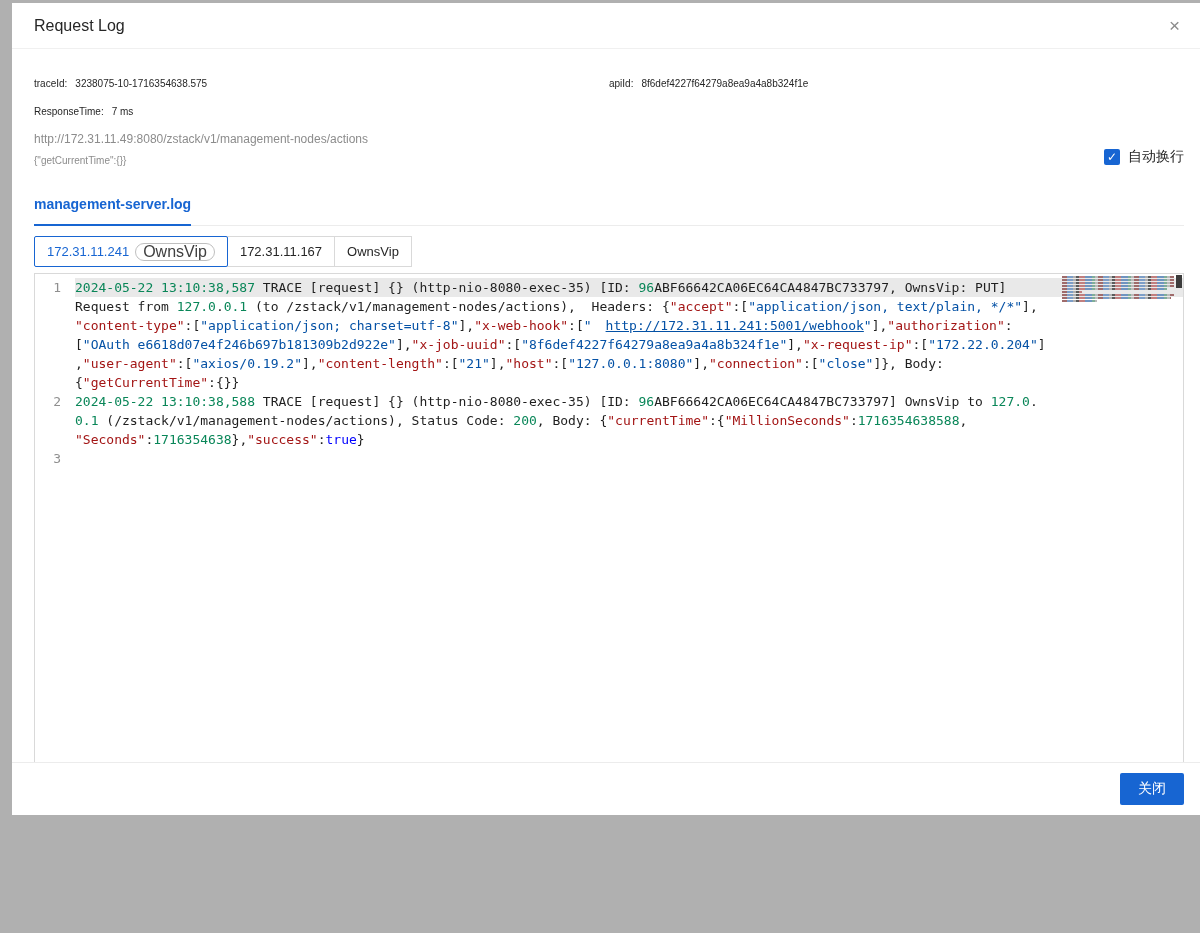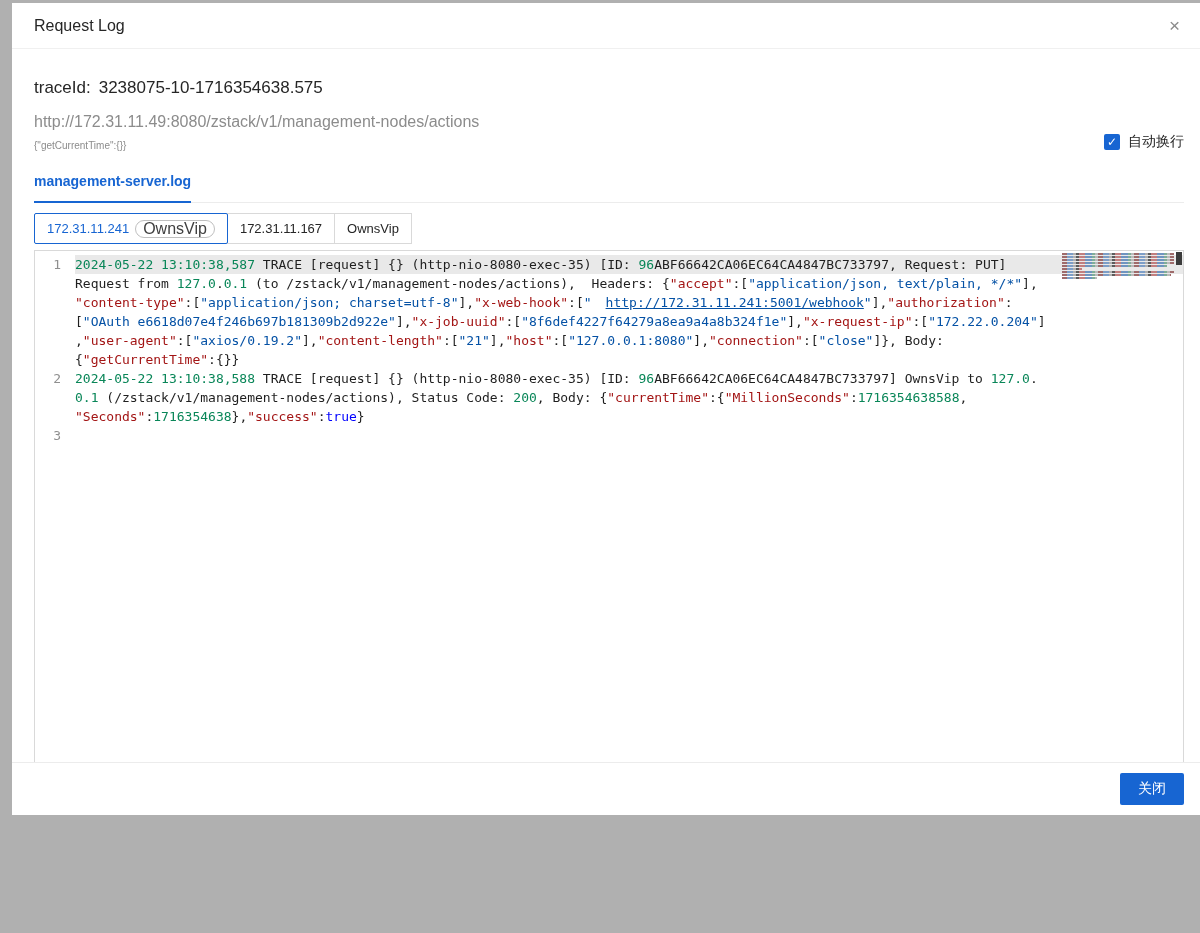--- a/index.html
+++ b/index.html
@@ -13,33 +13,33 @@
   .modal-header { height:46px; flex:0 0 46px; display:flex; align-items:center;
                   padding:0 22px; border-bottom:1px solid #f0f0f0; }
   .modal-title { font-size:16px; color:#262626; }
   .modal-close { margin-left:auto; font-size:19px; color:#8c8c8c; cursor:pointer;
                  line-height:1; padding:4px; }
 
   
   .modal-body { flex:1 1 auto; padding:0 22px; overflow:hidden; }
 
   .info-grid { margin-top:29px; display:grid; grid-template-columns:575px 1fr; row-gap:17px; }
-  .info-item { font-size:17px; color:#262626; }
+  .info-item { font-size:10px; color:#262626; }
   .info-item .lbl { margin-right:8px; }
 
   .meta-row { display:flex; justify-content:space-between; align-items:flex-end; margin-top:15px; }
   .req-meta { }
-  .req-url { font-size:16px; color:#8c8c8c; }
+  .req-url { font-size:12px; color:#8c8c8c; }
   .req-body { font-size:10px; color:#8c8c8c; margin-top:9px; }
 
   .wrap-toggle { display:flex; align-items:center; gap:8px; font-size:14px; color:#262626; }
   .checkbox { width:16px; height:16px; background:#1765d2; border-radius:2px; color:#fff;
               font-size:12px; line-height:16px; text-align:center; cursor:pointer; }
 
-  .log-tabbar { margin-top:21px; border-bottom:1px solid #ececec; }
+  .log-tabbar { margin-top:29px; border-bottom:1px solid #ececec; }
   .log-tab { display:inline-block; font-size:14px; font-weight:bold; color:#1765d2;
              padding-bottom:12px; border-bottom:2px solid #1765d2; margin-bottom:-1px; cursor:pointer; }
 
   .node-tabs { margin-top:10px; display:flex; }
   .node-tab { height:31px; display:flex; align-items:center; gap:6px; padding:0 12px;
               border:1px solid #d9d9d9; background:#fff; font-size:13px; color:#262626;
               margin-left:-1px; cursor:pointer; }
   .node-tab:first-child { margin-left:0; }
   .node-tab.active { border:1px solid #1765d2; color:#1765d2; z-index:2; border-radius:2px; }
   .node-badge { font-size:16px; color:#404040; border:1px solid #bfbfbf; border-radius:10px;
@@ -84,20 +84,26 @@
     <span class="modal-title">Request Log</span>
     <span class="modal-close">×</span>
   </div>
 
   <div class="modal-body">
 
     <div class="info-grid">
       <div class="info-item">
         <span class="lbl">traceId:</span><span>3238075-10-1716354638.575</span>
       </div>
+      <div class="info-item">
+        <span class="lbl">apiId:</span><span>8f6def4227f64279a8ea9a4a8b324f1e</span>
+      </div>
+      <div class="info-item">
+        <span class="lbl">ResponseTime:</span><span>7 ms</span>
+      </div>
     </div>
 
     <div class="meta-row">
       <div class="req-meta">
         <div class="req-url">http://172.31.11.49:8080/zstack/v1/management-nodes/actions</div>
         <div class="req-body">{"getCurrentTime":{}}</div>
       </div>
       <div class="wrap-toggle">
         <span class="checkbox">✓</span>
         <span>自动换行</span>
@@ -116,21 +122,21 @@
       <div class="node-tab">
         <span>172.31.11.167</span>
       </div>
       <div class="node-tab">
         <span>OwnsVip</span>
       </div>
     </div>
 
     <div class="editor">
       <div class="code-area" id="code-area">
-          <div class="code-row hl"><span class="gutter">1</span><span class="row-content"><span class="tk-n">2024-05-22 13:10:38,587</span><span class="tk-p"> TRACE [request] {} (http-nio-8080-exec-35) [ID: </span><span class="tk-n">96</span><span class="tk-p">ABF66642CA06EC64CA4847BC733797, Request: PUT]</span></span></div>
+          <div class="code-row hl"><span class="gutter">1</span><span class="row-content"><span class="tk-n">2024-05-22 13:10:38,587</span><span class="tk-p"> TRACE [request] {} (http-nio-8080-exec-35) [ID: </span><span class="tk-n">96</span><span class="tk-p">ABF66642CA06EC64CA4847BC733797, OwnsVip: PUT]</span></span></div>
           <div class="code-row"><span class="gutter"></span><span class="row-content"><span class="tk-p">Request from </span><span class="tk-n">127.0</span><span class="tk-p">.</span><span class="tk-n">0.1</span><span class="tk-p"> (to /zstack/v1/management-nodes/actions),  Headers: {</span><span class="tk-k">"accept"</span><span class="tk-p">:[</span><span class="tk-s">"application/json, text/plain, */*"</span><span class="tk-p">],</span></span></div>
           <div class="code-row"><span class="gutter"></span><span class="row-content"><span class="tk-k">"content-type"</span><span class="tk-p">:[</span><span class="tk-s">"application/json; charset=utf-8"</span><span class="tk-p">],</span><span class="tk-k">"x-web-hook"</span><span class="tk-p">:[</span><span class="tk-s">"</span><span class="tk-l">http://172.31.11.241:5001/webhook</span><span class="tk-s">"</span><span class="tk-p">],</span><span class="tk-k">"authorization"</span><span class="tk-p">:</span></span></div>
           <div class="code-row"><span class="gutter"></span><span class="row-content"><span class="tk-p">[</span><span class="tk-s">"OAuth e6618d07e4f246b697b181309b2d922e"</span><span class="tk-p">],</span><span class="tk-k">"x-job-uuid"</span><span class="tk-p">:[</span><span class="tk-s">"8f6def4227f64279a8ea9a4a8b324f1e"</span><span class="tk-p">],</span><span class="tk-k">"x-request-ip"</span><span class="tk-p">:[</span><span class="tk-s">"172.22.0.204"</span><span class="tk-p">]</span></span></div>
           <div class="code-row"><span class="gutter"></span><span class="row-content"><span class="tk-p">,</span><span class="tk-k">"user-agent"</span><span class="tk-p">:[</span><span class="tk-s">"axios/0.19.2"</span><span class="tk-p">],</span><span class="tk-k">"content-length"</span><span class="tk-p">:[</span><span class="tk-s">"21"</span><span class="tk-p">],</span><span class="tk-k">"host"</span><span class="tk-p">:[</span><span class="tk-s">"127.0.0.1:8080"</span><span class="tk-p">],</span><span class="tk-k">"connection"</span><span class="tk-p">:[</span><span class="tk-s">"close"</span><span class="tk-p">]}, Body:</span></span></div>
           <div class="code-row"><span class="gutter"></span><span class="row-content"><span class="tk-p">{</span><span class="tk-k">"getCurrentTime"</span><span class="tk-p">:{}}</span></span></div>
           <div class="code-row"><span class="gutter">2</span><span class="row-content"><span class="tk-n">2024-05-22 13:10:38,588</span><span class="tk-p"> TRACE [request] {} (http-nio-8080-exec-35) [ID: </span><span class="tk-n">96</span><span class="tk-p">ABF66642CA06EC64CA4847BC733797] OwnsVip to </span><span class="tk-n">127.0</span><span class="tk-p">.</span></span></div>
           <div class="code-row"><span class="gutter"></span><span class="row-content"><span class="tk-n">0.1</span><span class="tk-p"> (/zstack/v1/management-nodes/actions), Status Code: </span><span class="tk-n">200</span><span class="tk-p">, Body: {</span><span class="tk-k">"currentTime"</span><span class="tk-p">:{</span><span class="tk-k">"MillionSeconds"</span><span class="tk-p">:</span><span class="tk-n">1716354638588</span><span class="tk-p">,</span></span></div>
           <div class="code-row"><span class="gutter"></span><span class="row-content"><span class="tk-k">"Seconds"</span><span class="tk-p">:</span><span class="tk-n">1716354638</span><span class="tk-p">},</span><span class="tk-k">"success"</span><span class="tk-p">:</span><span class="tk-b">true</span><span class="tk-p">}</span></span></div>
           <div class="code-row"><span class="gutter">3</span><span class="row-content"></span></div>
         </div>

